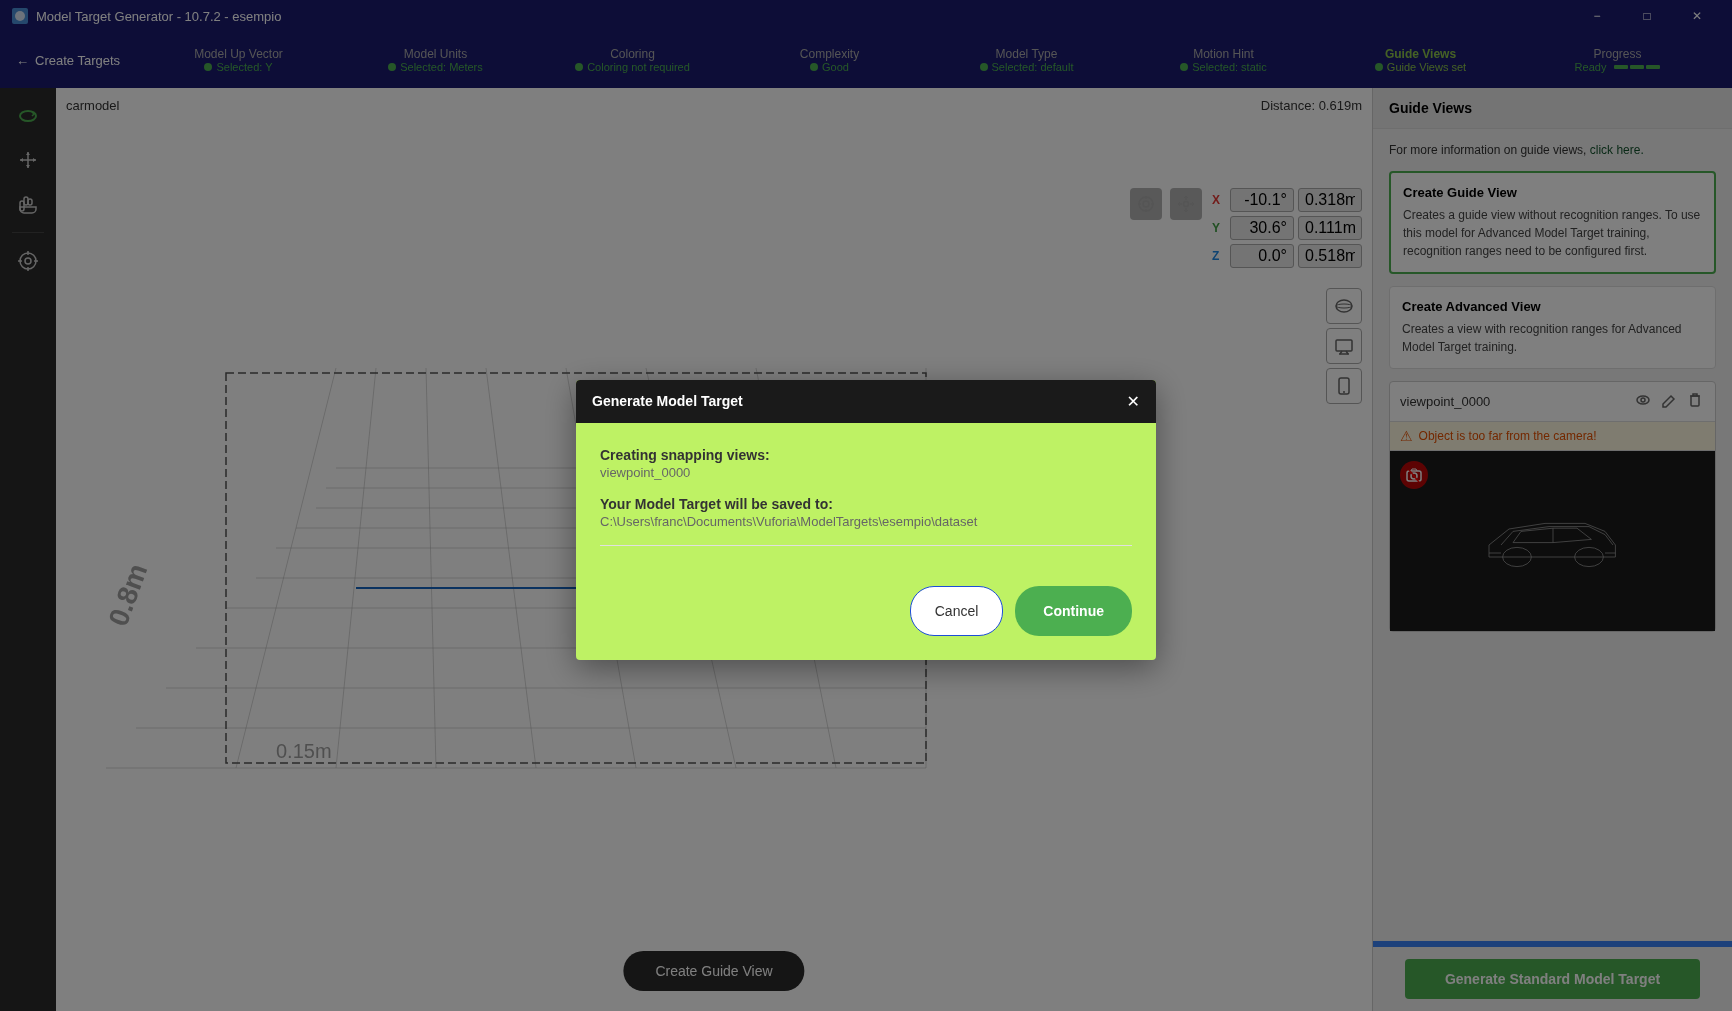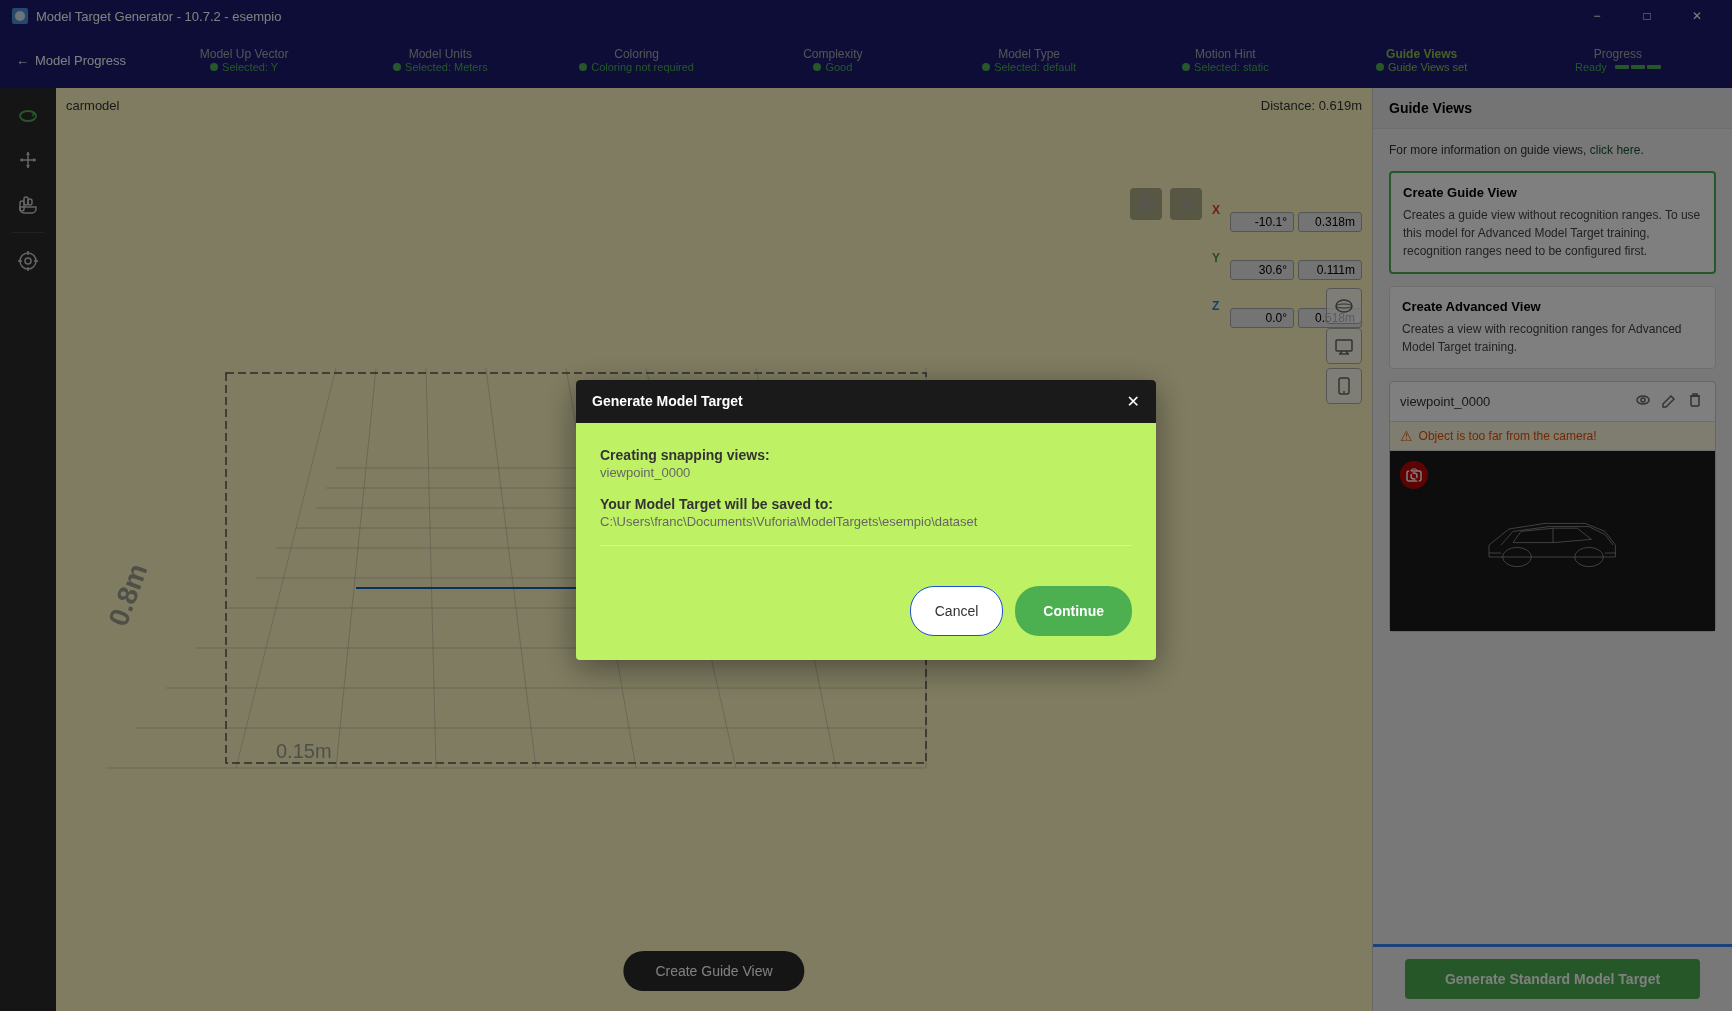--- a/index.html
+++ b/index.html
@@ -61,21 +61,21 @@
       display: flex; align-items: center; justify-content: center;
       color: #ccc; cursor: pointer; border-radius: 4px;
       font-size: 18px;
     }
     .toolbar-btn.active { color: #4caf50; }
     .toolbar-divider { width: 32px; height: 1px; background: #444; margin: 4px 0; }
 
     
     .viewport {
       flex: 1;
-      background: #fef9c3;
+      background: #ffffff;
       position: relative;
       overflow: hidden;
     }
     .viewport-label { position: absolute; top: 10px; left: 10px; font-size: 13px; color: #333; }
     .viewport-distance { position: absolute; top: 10px; right: 10px; font-size: 13px; color: #333; }
 
     
     .transform-controls {
       position: absolute;
       top: 100px;
@@ -87,24 +87,23 @@
     .transform-row { display: flex; align-items: center; gap: 4px; }
     .transform-axis { font-size: 12px; font-weight: bold; width: 14px; }
     .transform-axis.x { color: #e53935; }
     .transform-axis.y { color: #43a047; }
     .transform-axis.z { color: #1e88e5; }
     .transform-input {
       background: #e8e8e8;
       border: 1px solid #aaa;
       border-radius: 3px;
       padding: 2px 6px;
-      font-size: 12px;
+      font-size: 16px;
       width: 64px;
       text-align: right;
-      margin-top: 24px;
     }
     .transform-icons { position: absolute; top: 100px; right: 170px; display: flex; gap: 8px; }
     .transform-icon-btn { width: 32px; height: 32px; background: rgba(0,0,0,0.3); border-radius: 4px; display: flex; align-items: center; justify-content: center; color: #ccc; font-size: 14px; cursor: pointer; }
 
     
     .viewport-right-icons {
       position: absolute;
       right: 10px;
       top: 200px;
       display: flex;
@@ -222,21 +221,21 @@
       display: flex;
       align-items: center;
       justify-content: center;
       color: white;
       font-size: 12px;
     }
 
     
     .right-panel-footer {
       padding: 12px 32px;
-      border-top: 3px solid #3b82f6;
+      border-top: 6px solid #3b82f6;
     }
     .generate-btn {
       width: 100%;
       background: #4caf50;
       color: white;
       border: none;
       border-radius: 4px;
       padding: 12px;
       font-size: 14px;
       font-weight: 600;
@@ -317,21 +316,21 @@
   <div class="title-bar-controls">
     <div class="title-bar-btn">−</div>
     <div class="title-bar-btn">□</div>
     <div class="title-bar-btn close">✕</div>
   </div>
 </div>
 
 <div class="nav-bar">
   <div class="nav-back">
     <span>←</span>
-    <span>Model Progress</span>
+    <span>Create Targets</span>
   </div>
   <div class="nav-steps">
     <div class="nav-step">
       <span class="nav-step-label">Model Up Vector</span>
       <span class="nav-step-value active-green">
         <span class="dot dot-green"></span>
         <span>Selected: Y</span>
       </span>
     </div>
     <div class="nav-step">

